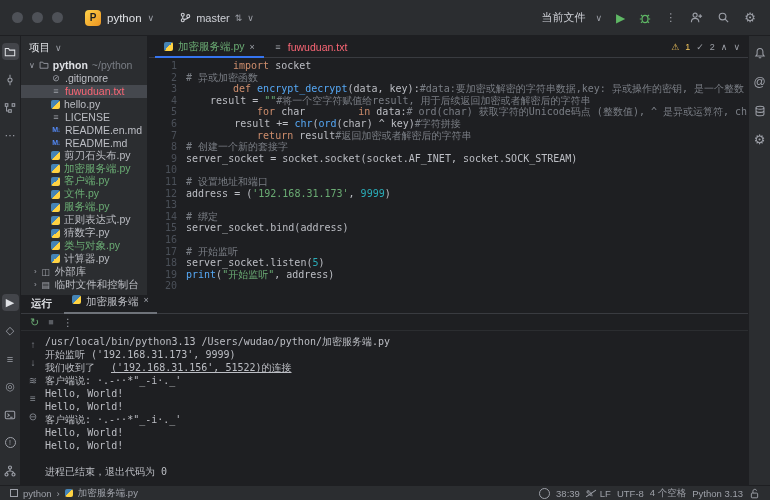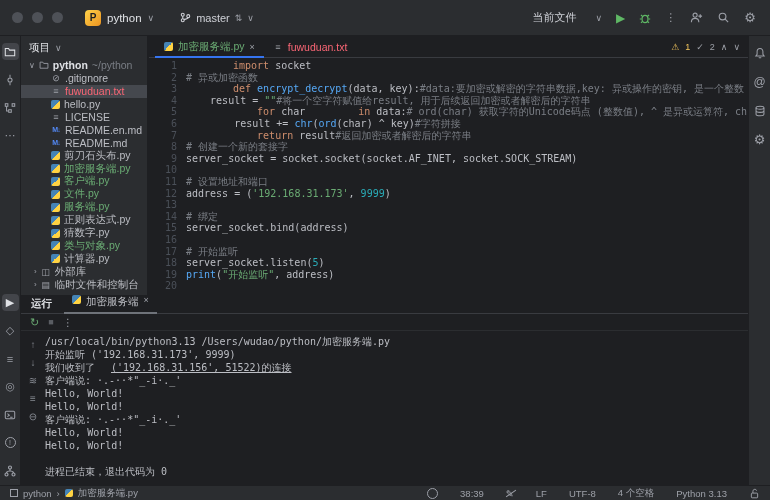--- a/index.html
+++ b/index.html
@@ -8,21 +8,21 @@
   
   .titlebar{position:absolute;left:0;top:0;width:770px;height:36px;background:#2b2d30;border-bottom:1px solid #1e1f22;box-sizing:border-box;display:flex;align-items:center;}
   .traffic{display:flex;gap:9px;margin-left:12px;}
   .traffic span{width:11px;height:11px;border-radius:50%;background:#4e5157;}
   .proj-widget{display:flex;align-items:center;gap:6px;margin-left:16px;padding:3px 6px;border-radius:4px;}
   .proj-logo{width:16px;height:16px;border-radius:4px;background:linear-gradient(135deg,#ffd24a,#ec9420);color:#1e1f22;font-weight:bold;font-size:10px;display:flex;align-items:center;justify-content:center;}
   .wlabel{color:#dfe1e5;font-size:11.5px;}
   .dim{color:#9da0a8;font-size:9px;}
   .branch-widget{display:flex;align-items:center;gap:5px;margin-left:14px;padding:3px 6px;border-radius:4px;color:#ced0d6;}
   .tb-right{margin-left:auto;display:flex;align-items:center;gap:14px;margin-right:14px;}
-  .runcfg{display:flex;align-items:center;gap:19px;color:#ced0d6;justify-content:flex-end;}
+  .runcfg{display:flex;align-items:center;gap:10px;color:#ced0d6;justify-content:flex-end;}
   .gbtn{color:#5fb865;font-size:12px;}
   .tbicon{color:#9da0a8;display:flex;align-items:center;}
   svg.ic{stroke:currentColor;fill:none;stroke-width:1.2;}
   
   .leftstripe{position:absolute;left:0;top:36px;width:21px;height:449px;background:#2b2d30;border-right:1px solid #1e1f22;box-sizing:border-box;display:flex;flex-direction:column;align-items:center;padding:7px 0 4px 0;}
   .sbtn{width:17px;height:17px;border-radius:4px;display:flex;align-items:center;justify-content:center;color:#9da0a8;margin-bottom:11px;font-size:11px;flex:none;}
   .sbtn.active{background:#43454a;color:#dfe1e5;}
   .grow{flex:1;}
   .circ{width:9px;height:9px;border:1px solid currentColor;border-radius:50%;font-size:7px;line-height:9px;text-align:center;}
   
@@ -71,21 +71,21 @@
   .runbody{display:flex;}
   .consoletools{width:24px;display:flex;flex-direction:column;align-items:center;gap:7px;padding-top:8px;color:#878b93;font-size:10px;flex:none;}
   .console{flex:1;font-family:"DejaVu Sans Mono","Liberation Mono",monospace;font-size:10px;line-height:13px;padding-top:4px;white-space:pre;overflow:hidden;}
   .ol{height:13px;}
   .o{color:#bcbec4;margin-top:44px;}
   .u{color:#bcbec4;text-decoration:underline;margin-left:16px;}
   
   .statusbar{position:absolute;left:0;top:485px;width:770px;height:15px;background:#2b2d30;border-top:1px solid #1e1f22;box-sizing:border-box;display:flex;align-items:center;font-size:9.5px;color:#9da0a8;padding:0 10px;}
   .crumb{display:flex;align-items:center;gap:5px;}
   .modsq{width:6px;height:6px;border:1px solid #9da0a8;display:inline-block;}
-  .sright{margin-left:auto;display:flex;align-items:center;gap:22px;}
+  .sright{margin-left:auto;display:flex;align-items:center;gap:6px;}
   .pencil{position:relative;}
   .pencil::after{content:"";position:absolute;left:-1px;top:5px;width:12px;height:1px;background:#9da0a8;transform:rotate(-35deg);}
   .fi-status{width:8px;height:8px;}
 </style>
 </head>
 <body>
 
 <div class="app">
 
   <div class="titlebar">

